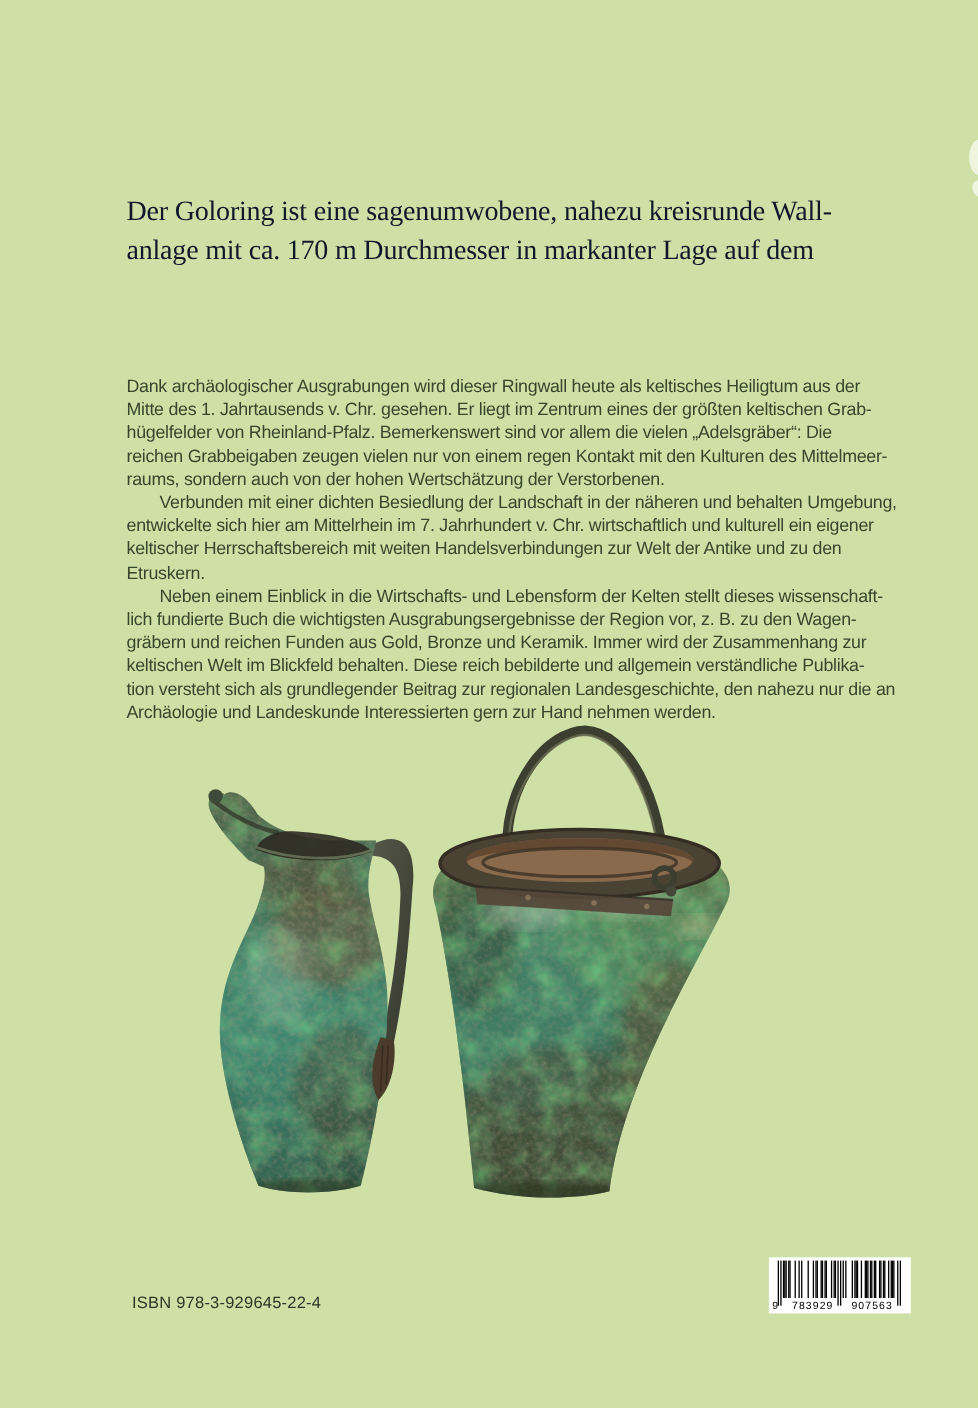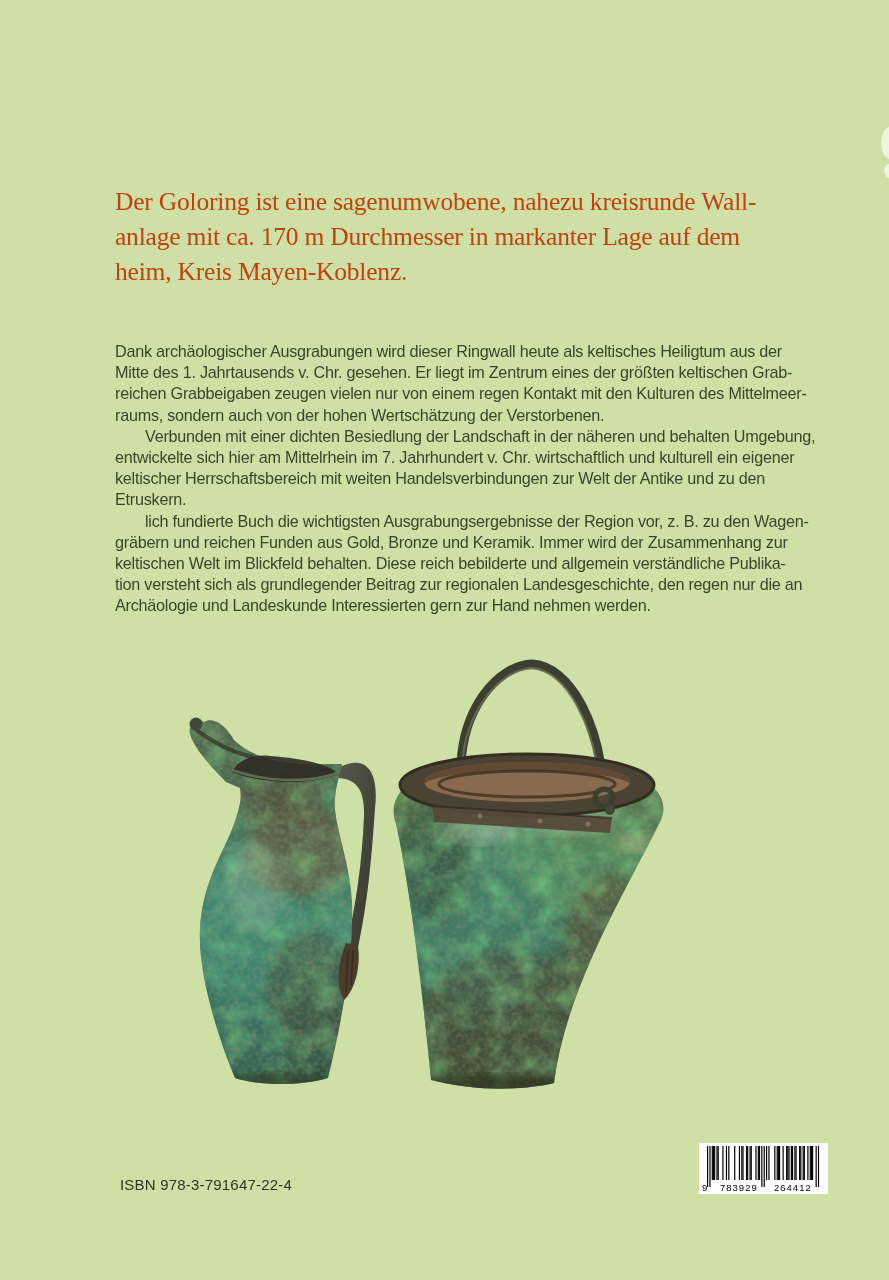--- a/index.html
+++ b/index.html
@@ -1,23 +1,23 @@
 <!DOCTYPE html>
 <html><head>
 <meta charset="utf-8">
 <style>
   html,body{margin:0;padding:0;}
   body{width:889px;height:1280px;background:#cfe0a6;position:relative;overflow:hidden;
        font-family:"Liberation Sans",sans-serif;}
   .cover{position:absolute;inset:0;}
 
   
-  .lead{position:absolute;left:115px;top:184px;width:680px;
+  .lead{position:absolute;left:115px;top:174px;width:680px;
         font-family:"Liberation Serif",serif;font-size:25.5px;line-height:35px;
-        color:#c2410c;letter-spacing:-0.2px;}
+        color:#0f172a;letter-spacing:-0.2px;}
   .lead .line{white-space:nowrap;}
 
   
   .bodytext{position:absolute;left:115px;top:309px;width:690px;
             font-size:16.2px;line-height:21.2px;color:#36462b;letter-spacing:-0.25px;margin-top:32px;}
   .bodytext .line{white-space:nowrap;}
   .para.indent-first .line:first-child{padding-left:30px;}
 
   
   .isbn{position:absolute;left:120px;top:1176px;font-size:15px;color:#2d3526;
@@ -42,41 +42,42 @@
   .photo{position:absolute;left:180px;top:652px;width:500px;height:445px;}
 </style>
 </head>
 <body>
 
 <div class="cover">
 
   <div class="lead">
     <div class="line">Der Goloring ist eine sagenumwobene, nahezu kreisrunde Wall-</div>
     <div class="line">anlage mit ca. 170 m Durchmesser in markanter Lage auf dem</div>
-    <div class="line">heim, Kreis Mayen-Koblenz.</div>
   </div>
 
   <div class="bodytext">
     <div class="para">
       <div class="line">Dank archäologischer Ausgrabungen wird dieser Ringwall heute als keltisches Heiligtum aus der</div>
       <div class="line">Mitte des 1. Jahrtausends v. Chr. gesehen. Er liegt im Zentrum eines der größten keltischen Grab-</div>
+      <div class="line">hügelfelder von Rheinland-Pfalz. Bemerkenswert sind vor allem die vielen „Adelsgräber“: Die</div>
       <div class="line">reichen Grabbeigaben zeugen vielen nur von einem regen Kontakt mit den Kulturen des Mittelmeer-</div>
       <div class="line">raums, sondern auch von der hohen Wertschätzung der Verstorbenen.</div>
     </div>
     <div class="para indent-first">
       <div class="line">Verbunden mit einer dichten Besiedlung der Landschaft in der näheren und behalten Umgebung,</div>
       <div class="line">entwickelte sich hier am Mittelrhein im 7. Jahrhundert v. Chr. wirtschaftlich und kulturell ein eigener</div>
       <div class="line">keltischer Herrschaftsbereich mit weiten Handelsverbindungen zur Welt der Antike und zu den</div>
       <div class="line">Etruskern.</div>
     </div>
     <div class="para indent-first">
+      <div class="line">Neben einem Einblick in die Wirtschafts- und Lebensform der Kelten stellt dieses wissenschaft-</div>
       <div class="line">lich fundierte Buch die wichtigsten Ausgrabungsergebnisse der Region vor, z. B. zu den Wagen-</div>
       <div class="line">gräbern und reichen Funden aus Gold, Bronze und Keramik. Immer wird der Zusammenhang zur</div>
       <div class="line">keltischen Welt im Blickfeld behalten. Diese reich bebilderte und allgemein verständliche Publika-</div>
-      <div class="line">tion versteht sich als grundlegender Beitrag zur regionalen Landesgeschichte, den regen nur die an</div>
+      <div class="line">tion versteht sich als grundlegender Beitrag zur regionalen Landesgeschichte, den nahezu nur die an</div>
       <div class="line">Archäologie und Landeskunde Interessierten gern zur Hand nehmen werden.</div>
     </div>
   </div>
 
   <svg class="photo" viewBox="0 0 500 445" role="img">
     <defs>
       <linearGradient id="jugGrad" x1="0" y1="0" x2="0" y2="1">
         <stop offset="0" stop-color="#4f6247"></stop>
         <stop offset="0.3" stop-color="#46795f"></stop>
         <stop offset="0.62" stop-color="#3f8570"></stop>
@@ -191,21 +192,21 @@
       </g>
 
       <path d="M14,76 C34,92 52,100 72,105" fill="none" stroke="#26231c" stroke-width="4" opacity="0.6" stroke-linecap="round"></path>
       <circle cx="16" cy="72" r="6.5" fill="#3e4a38"></circle>
 
       <path d="M178,294 L166,291 C158,312 155,332 164,348 C175,338 181,314 178,294 Z" fill="#4a3b2a"></path>
       <path d="M168,298 L166,340 M173,298 L171,334" stroke="#2e2519" stroke-width="1.4" opacity="0.7"></path>
     </g>
   </svg>
 
-  <div class="isbn">ISBN 978-3-791647-22-4</div>
+  <div class="isbn">ISBN 978-3-929645-22-4</div>
 
   <div class="barcode-box">
     <svg id="bc-svg" width="129" height="51">
         <rect x="8.00" y="3" width="1.18" height="41" fill="#000"></rect>
         <rect x="10.36" y="3" width="1.18" height="41" fill="#000"></rect>
         <rect x="12.72" y="3" width="1.18" height="34" fill="#000"></rect>
         <rect x="13.90" y="3" width="1.18" height="34" fill="#000"></rect>
         <rect x="15.08" y="3" width="1.18" height="34" fill="#000"></rect>
         <rect x="17.44" y="3" width="1.18" height="34" fill="#000"></rect>
         <rect x="18.62" y="3" width="1.18" height="34" fill="#000"></rect>
@@ -246,20 +247,20 @@
         <rect x="108.30" y="3" width="1.18" height="34" fill="#000"></rect>
         <rect x="110.66" y="3" width="1.18" height="34" fill="#000"></rect>
         <rect x="111.84" y="3" width="1.18" height="34" fill="#000"></rect>
         <rect x="113.02" y="3" width="1.18" height="34" fill="#000"></rect>
         <rect x="116.56" y="3" width="1.18" height="41" fill="#000"></rect>
         <rect x="118.92" y="3" width="1.18" height="41" fill="#000"></rect>
       </svg>
     <div class="bc-digits">
       <span class="bc-d bc-left">9</span>
       <span class="bc-d bc-g1">783929</span>
-      <span class="bc-d bc-g2">264412</span>
+      <span class="bc-d bc-g2">907563</span>
     </div>
   </div>
 
   <div class="edge-mark edge-mark-1"></div>
   <div class="edge-mark edge-mark-2"></div>
 
 </div>
 
 </body></html>

